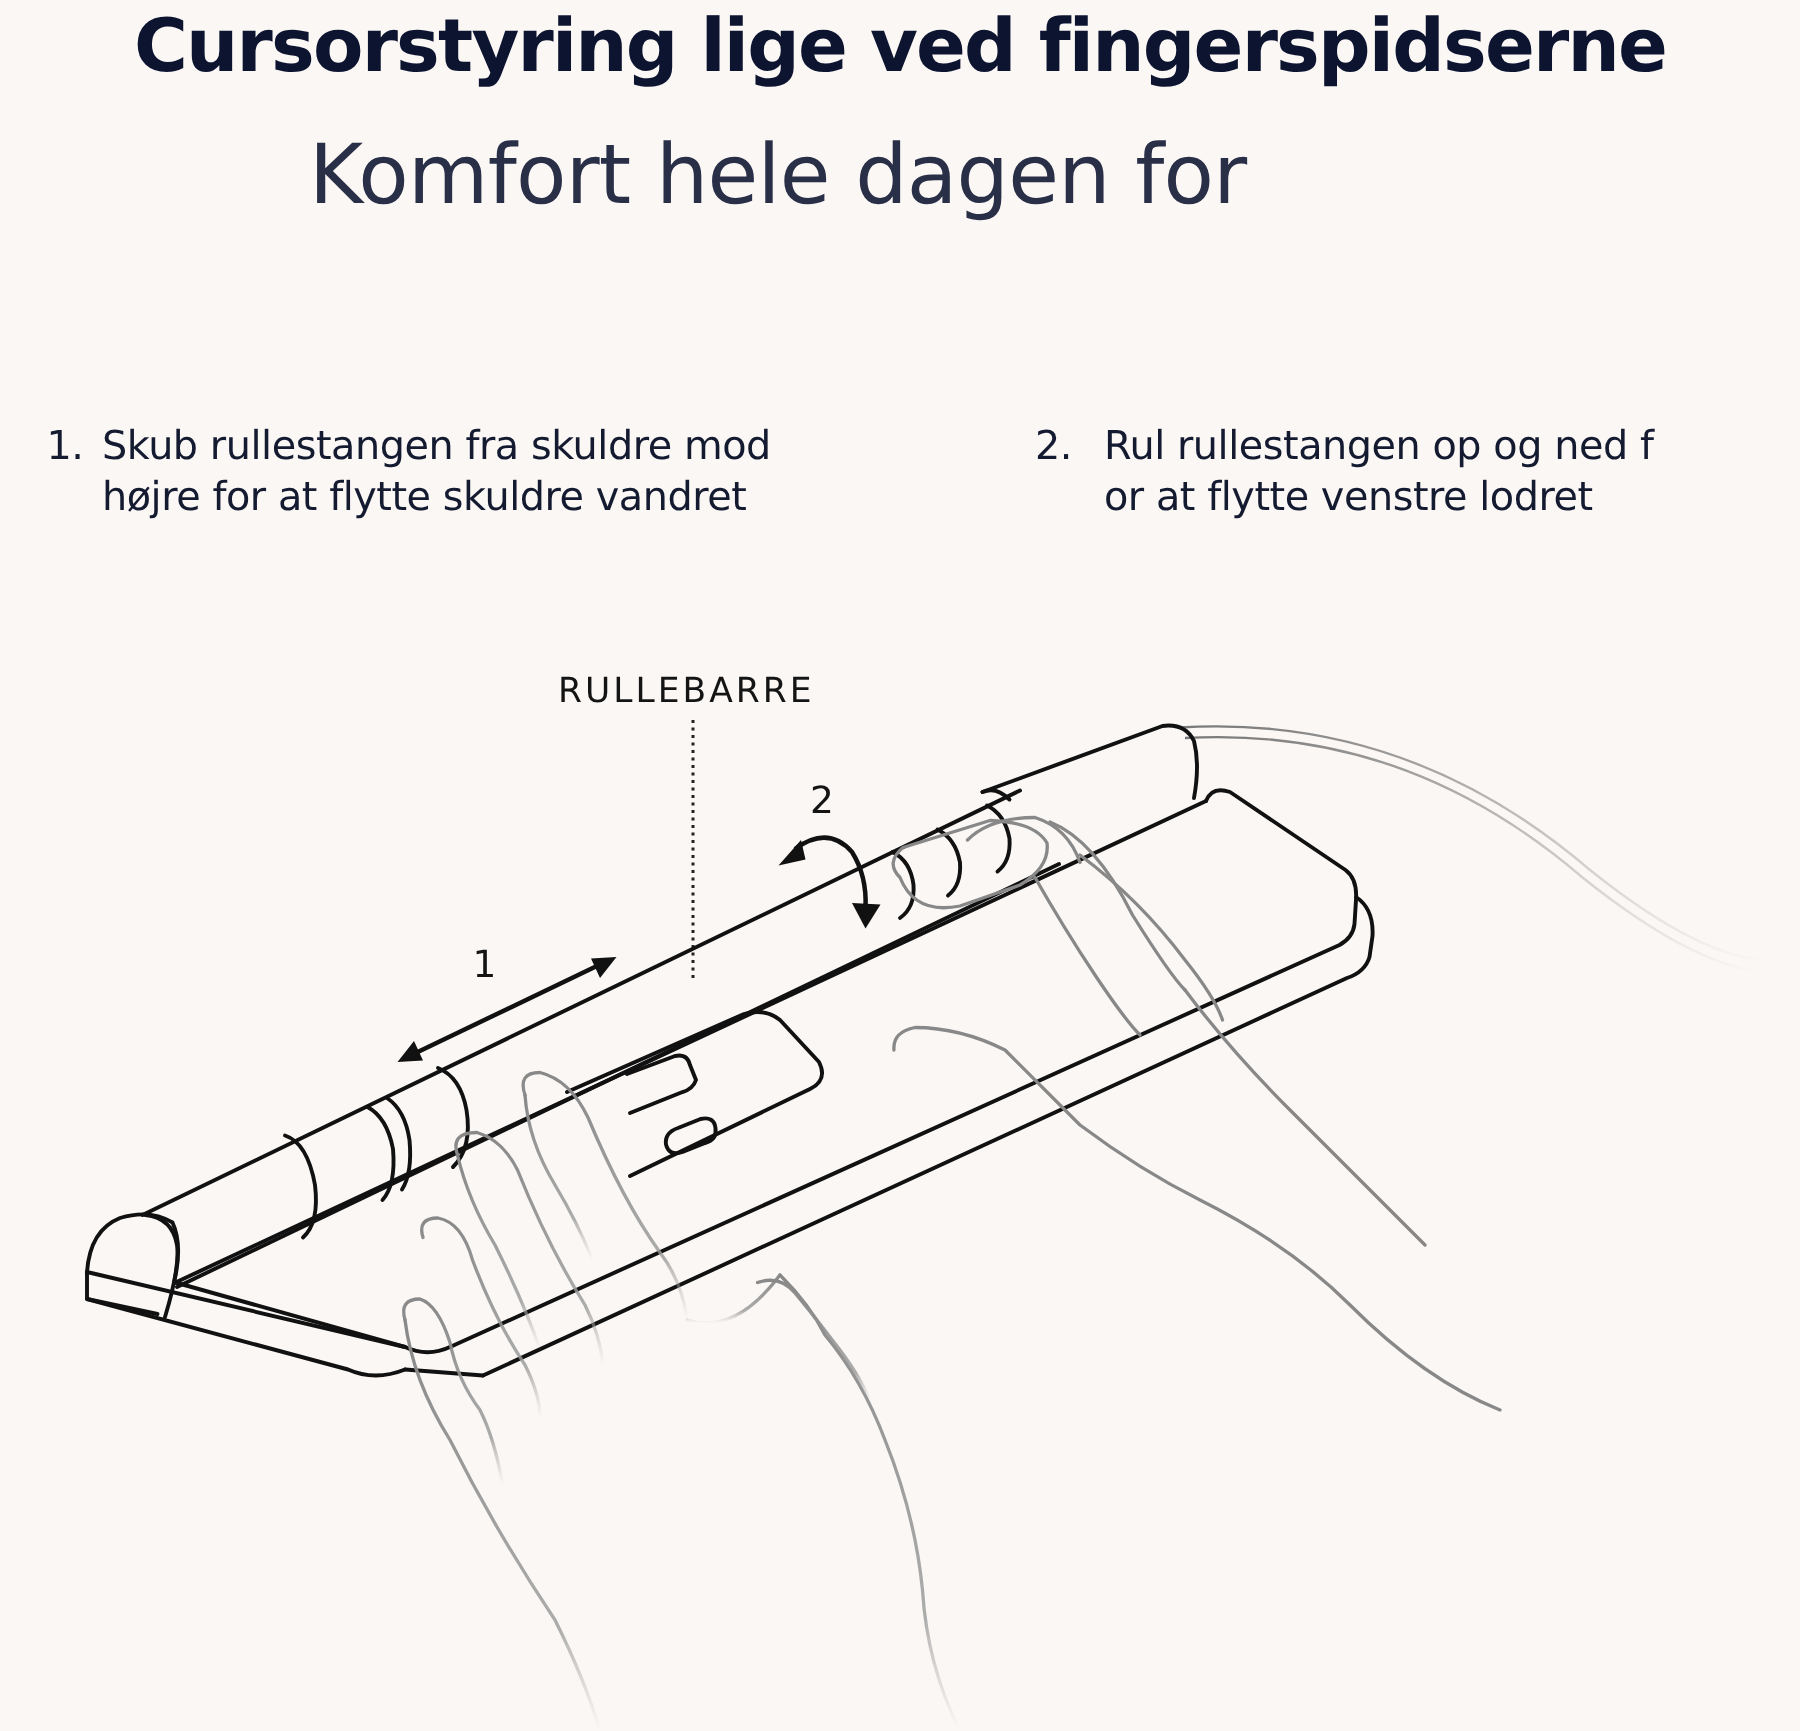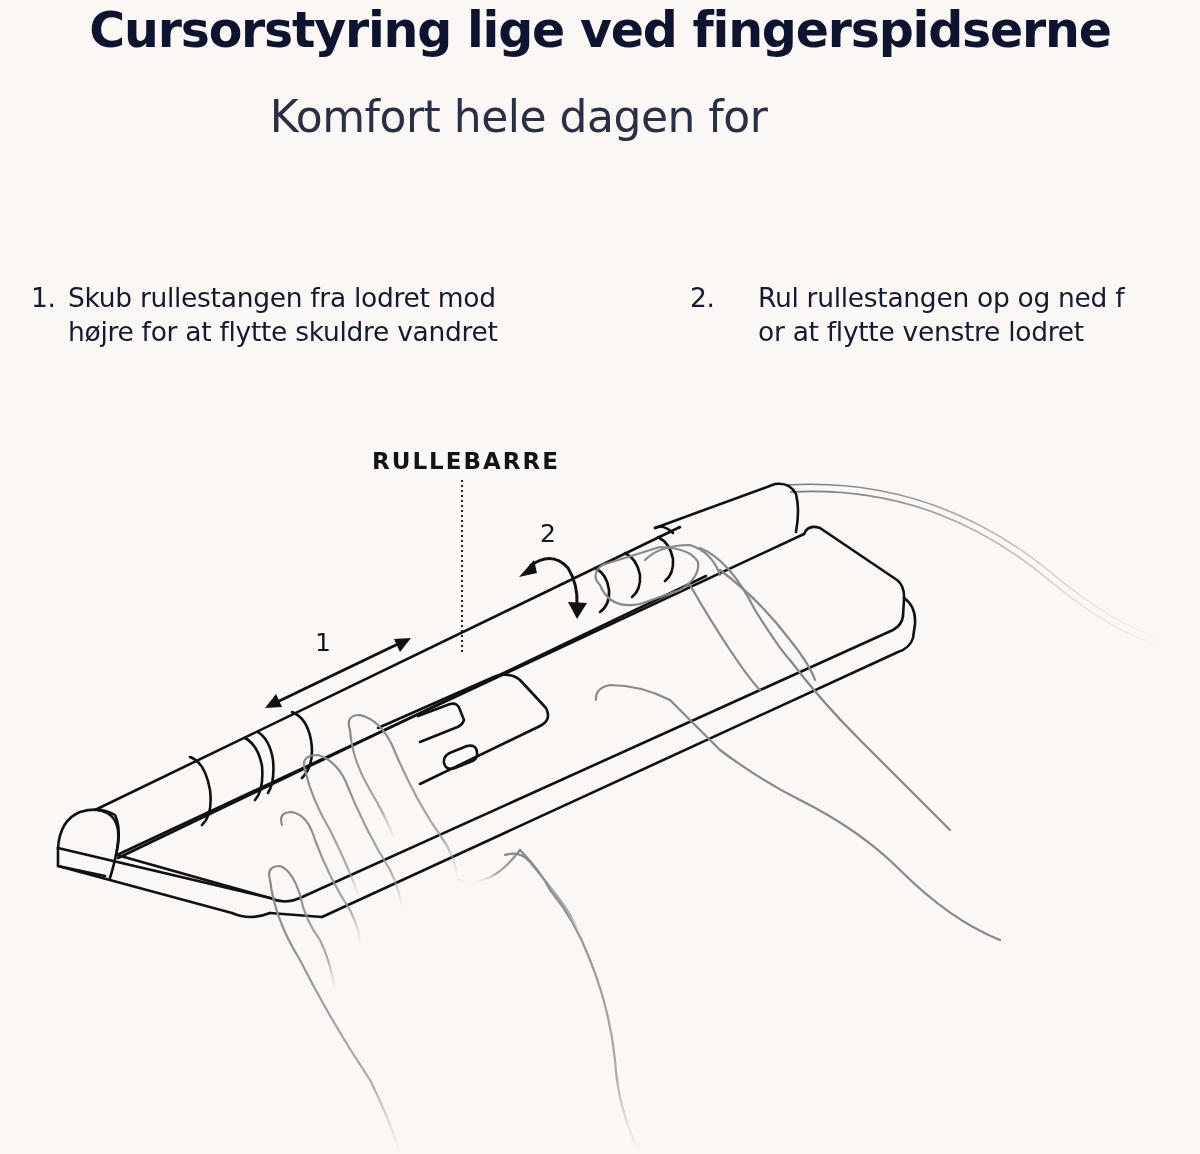--- a/index.html
+++ b/index.html
@@ -30,21 +30,21 @@
       line-height: 70px;
     }
     .subtitle {
       position: absolute;
       left: 0;
       top: 78px;
       width: 1037px;
       text-align: center;
       font-family: "DejaVu Sans", sans-serif;
       font-weight: normal;
-      font-size: 44px;
+      font-size: 55px;
       line-height: 77px;
       color: #2a2f48;
       letter-spacing: -0.5px;
     }
     .subtitle .line { display: block; }
     .step {
       position: absolute;
       top: 281px;
       font-family: "DejaVu Sans", sans-serif;
       font-size: 26.5px;
@@ -55,31 +55,31 @@
     .step .num {
       position: absolute;
       left: 0;
       top: 0;
     }
     .step .text { display: block; }
     .step .text span { display: block; white-space: nowrap; }
     #step-1 { left: 31px; width: 590px; }
     #step-1 .text { margin-left: 37px; }
     #step-2 { left: 690px; width: 500px; }
-    #step-2 .text { margin-left: 68px; }
+    #step-2 .text { margin-left: 46px; }
 
     .callout-label {
       position: absolute;
       left: 372px;
       top: 448px;
       font-family: "DejaVu Sans", sans-serif;
       font-size: 23px;
       letter-spacing: 2px;
       color: #141414;
-      font-weight: 700;
+      font-weight: 400;
     }
     .arrow-num {
       position: absolute;
       font-family: "DejaVu Sans", sans-serif;
       font-size: 25px;
       color: #141414;
     }
     #num-1 { left: 315px; top: 628px; }
     #num-2 { left: 540px; top: 519px; }
 
@@ -96,21 +96,21 @@
 
 <div class="title">Cursorstyring lige ved fingerspidserne</div>
 
 <div class="subtitle">
   <span class="line">Komfort hele dagen for</span>
 </div>
 
 <div class="step" id="step-1">
   <span class="num">1.</span>
   <span class="text">
-    <span>Skub rullestangen fra lodret mod</span>
+    <span>Skub rullestangen fra skuldre mod</span>
     <span>højre for at flytte skuldre vandret</span>
   </span>
 </div>
 
 <div class="step" id="step-2">
   <span class="num">2.</span>
   <span class="text">
     <span>Rul rullestangen op og ned f</span>
     <span>or at flytte venstre lodret</span>
   </span>

